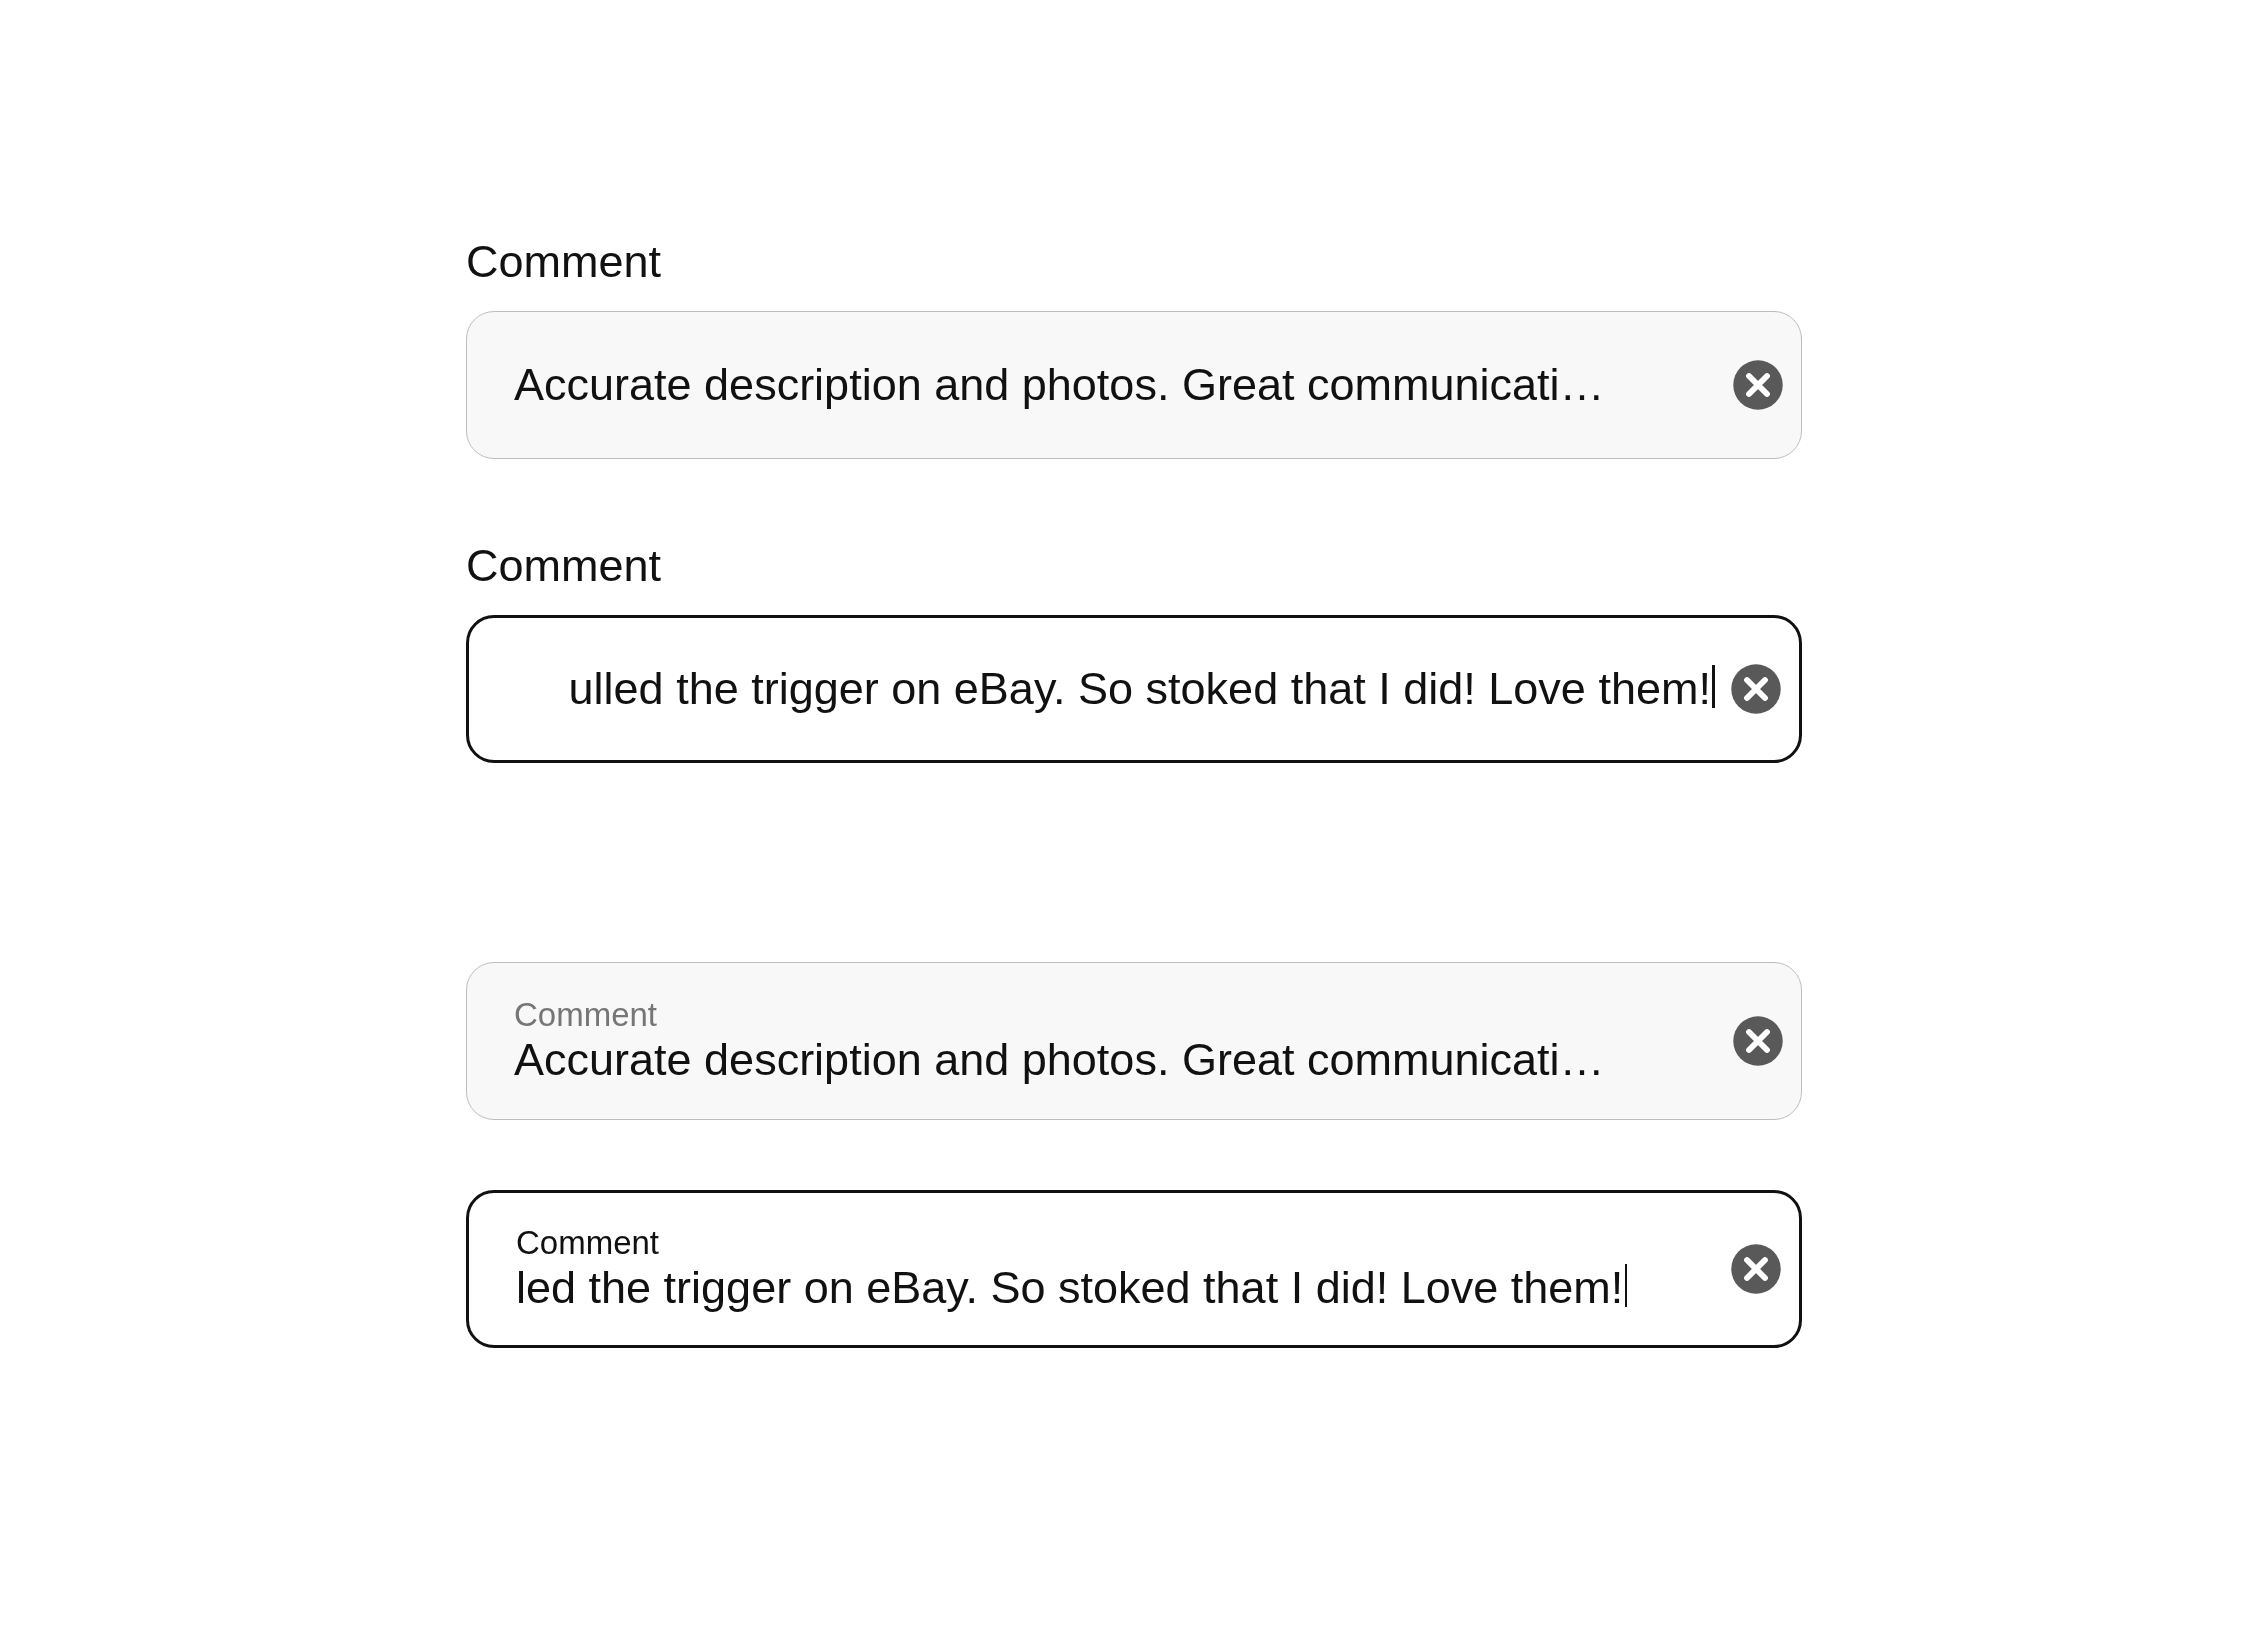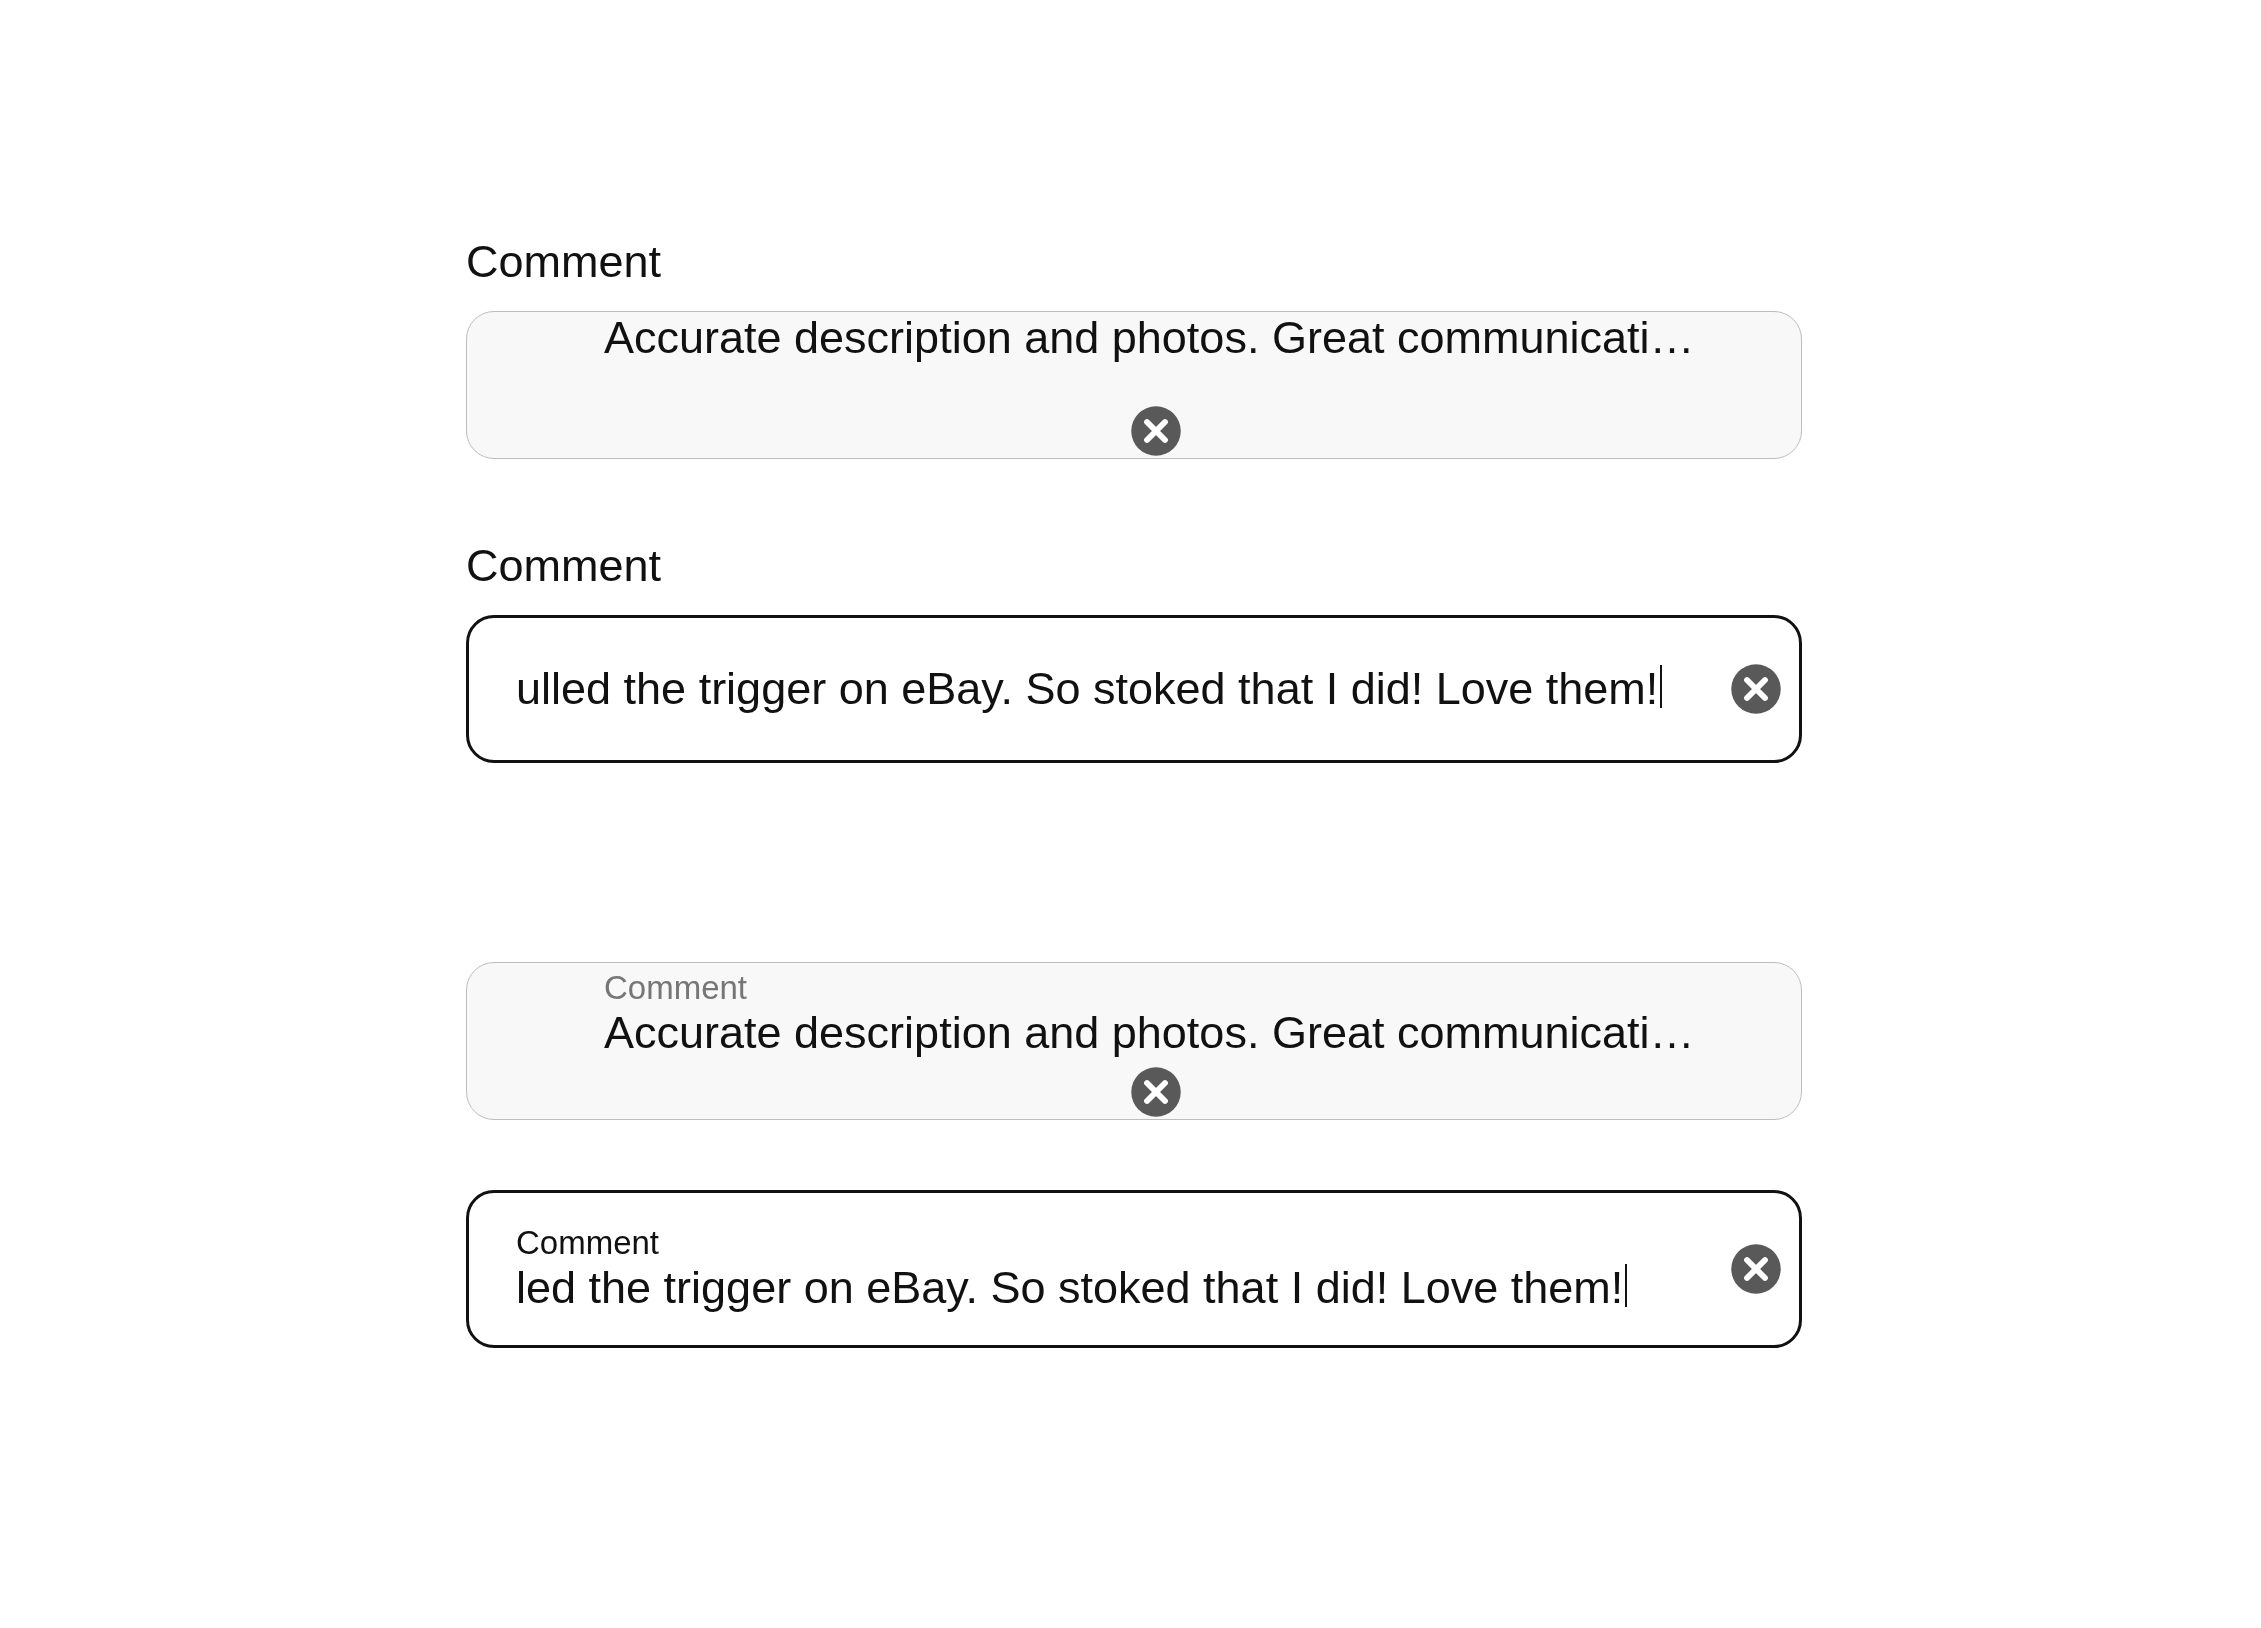--- a/index.html
+++ b/index.html
@@ -34,38 +34,37 @@
     display: flex;
     align-items: center;
     padding-left: 47px;
     padding-right: 16.5px;
     font-size: 45px;
     color: #111111;
   }
   .field-resting {
     background: #f8f8f8;
     border: 1.8px solid #bdbdbd;
-    flex-direction: column;
   }
   .field-focused {
     background: #ffffff;
     border: 3.5px solid #111111;
   }
   .field-a .value {
     flex: 1 1 auto;
     white-space: nowrap;
     overflow: hidden;
     text-overflow: ellipsis;
   }
   .field-a .value-scroll {
     flex: 1 1 auto;
     white-space: nowrap;
     overflow: hidden;
     direction: rtl;   
-    text-align: left;
+    text-align: right;
   }
   .field-a .value-scroll > span { direction: ltr; unicode-bidi: bidi-override; }
   .caret {
     display: inline-block;
     width: 2.4px;
     height: 0.95em;
     background: #111111;
     margin-left: 1.2px;
     vertical-align: -0.08em;
   }

